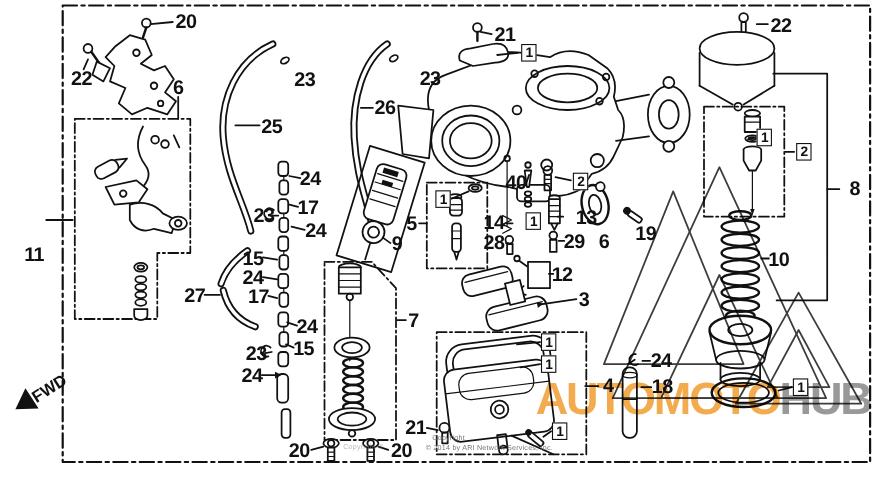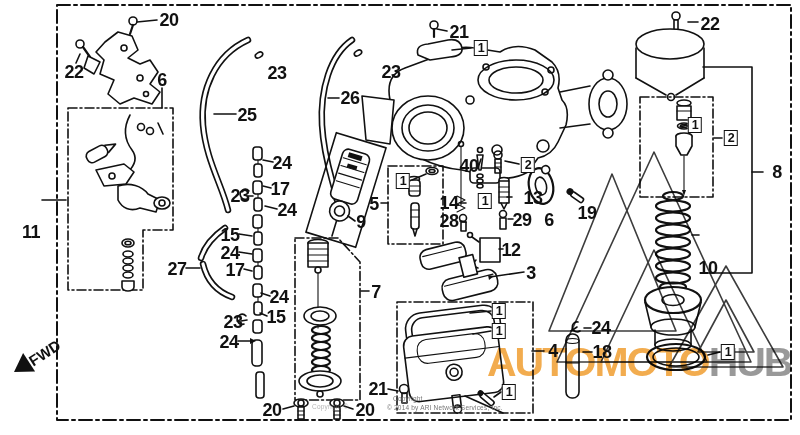--- a/index.html
+++ b/index.html
@@ -421,21 +421,21 @@
       <div class="co" style="left: 449px; top: 221px;">28</div>
       <div class="co" style="left: 521px; top: 198px; margin-left: 12px;">13</div>
       <div class="co" style="left: 522px; top: 220px;">29</div>
       <div class="co" style="left: 549px; top: 220px;">6</div>
       <div class="co" style="left: 587px; top: 213px;">19</div>
       <div class="co" style="left: 374px; top: 204px;">5</div>
       <div class="co" style="left: 361px; top: 222px;">9</div>
       <div class="co" style="left: 376px; top: 292px;">7</div>
       <div class="co" style="left: 511px; top: 250px;">12</div>
       <div class="co" style="left: 531px; top: 273px;">3</div>
-      <div class="co" style="left: 708px; top: 236px; margin-top: 32px;">10</div>
+      <div class="co" style="left: 708px; top: 236px;">10</div>
       <div class="co" style="left: 601px; top: 328px;">24</div>
       <div class="co" style="left: 553px; top: 351px;">4</div>
       <div class="co" style="left: 602px; top: 352px;">18</div>
       <div class="co" style="left: 378px; top: 389px;">21</div>
       <div class="co" style="left: 272px; top: 410px;">20</div>
       <div class="co" style="left: 365px; top: 410px;">20</div>
       <div class="co" style="left: 282px; top: 163px;">24</div>
       <div class="co" style="left: 280px; top: 189px;">17</div>
       <div class="co" style="left: 287px; top: 210px;">24</div>
       <div class="co" style="left: 240px; top: 196px;">23</div>

